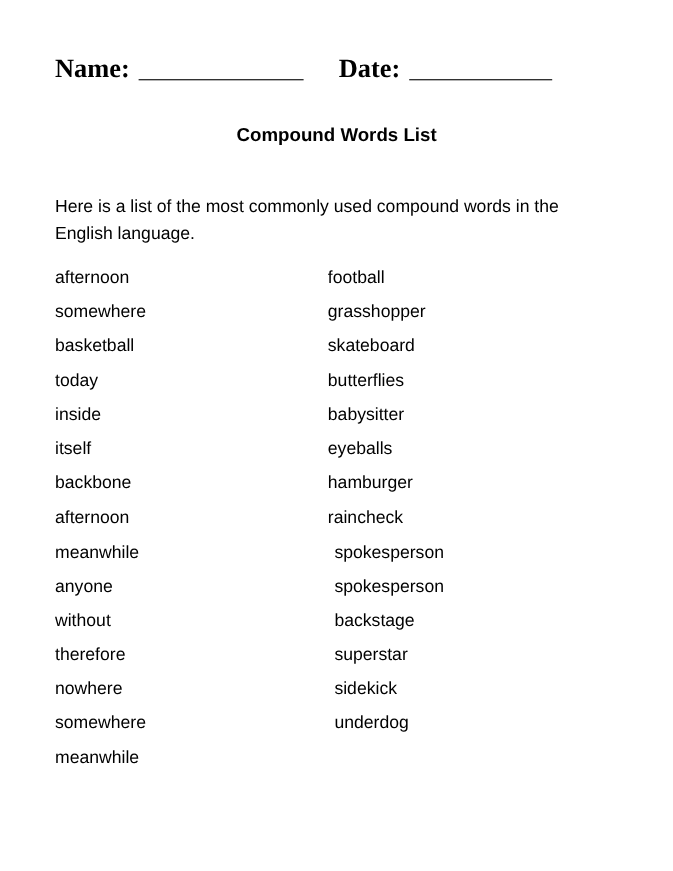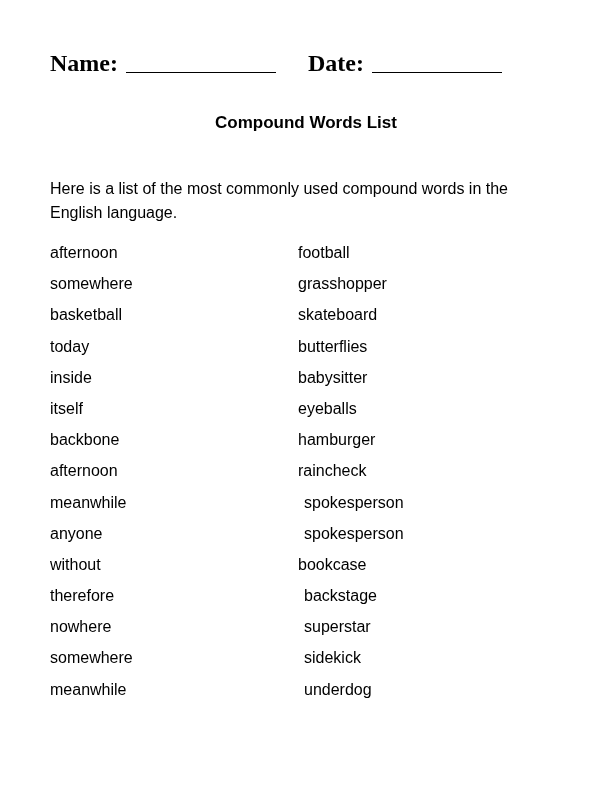--- a/index.html
+++ b/index.html
@@ -94,19 +94,18 @@
       <div class="word">football</div>
       <div class="word">grasshopper</div>
       <div class="word">skateboard</div>
       <div class="word">butterflies</div>
       <div class="word">babysitter</div>
       <div class="word">eyeballs</div>
       <div class="word">hamburger</div>
       <div class="word">raincheck</div>
       <div class="word nudge">spokesperson</div>
       <div class="word nudge">spokesperson</div>
-      <div class="word">bookcase</div>
       <div class="word nudge">backstage</div>
       <div class="word nudge">superstar</div>
       <div class="word nudge">sidekick</div>
       <div class="word nudge">underdog</div>
     </div>
 </div>
 
 </body></html>

